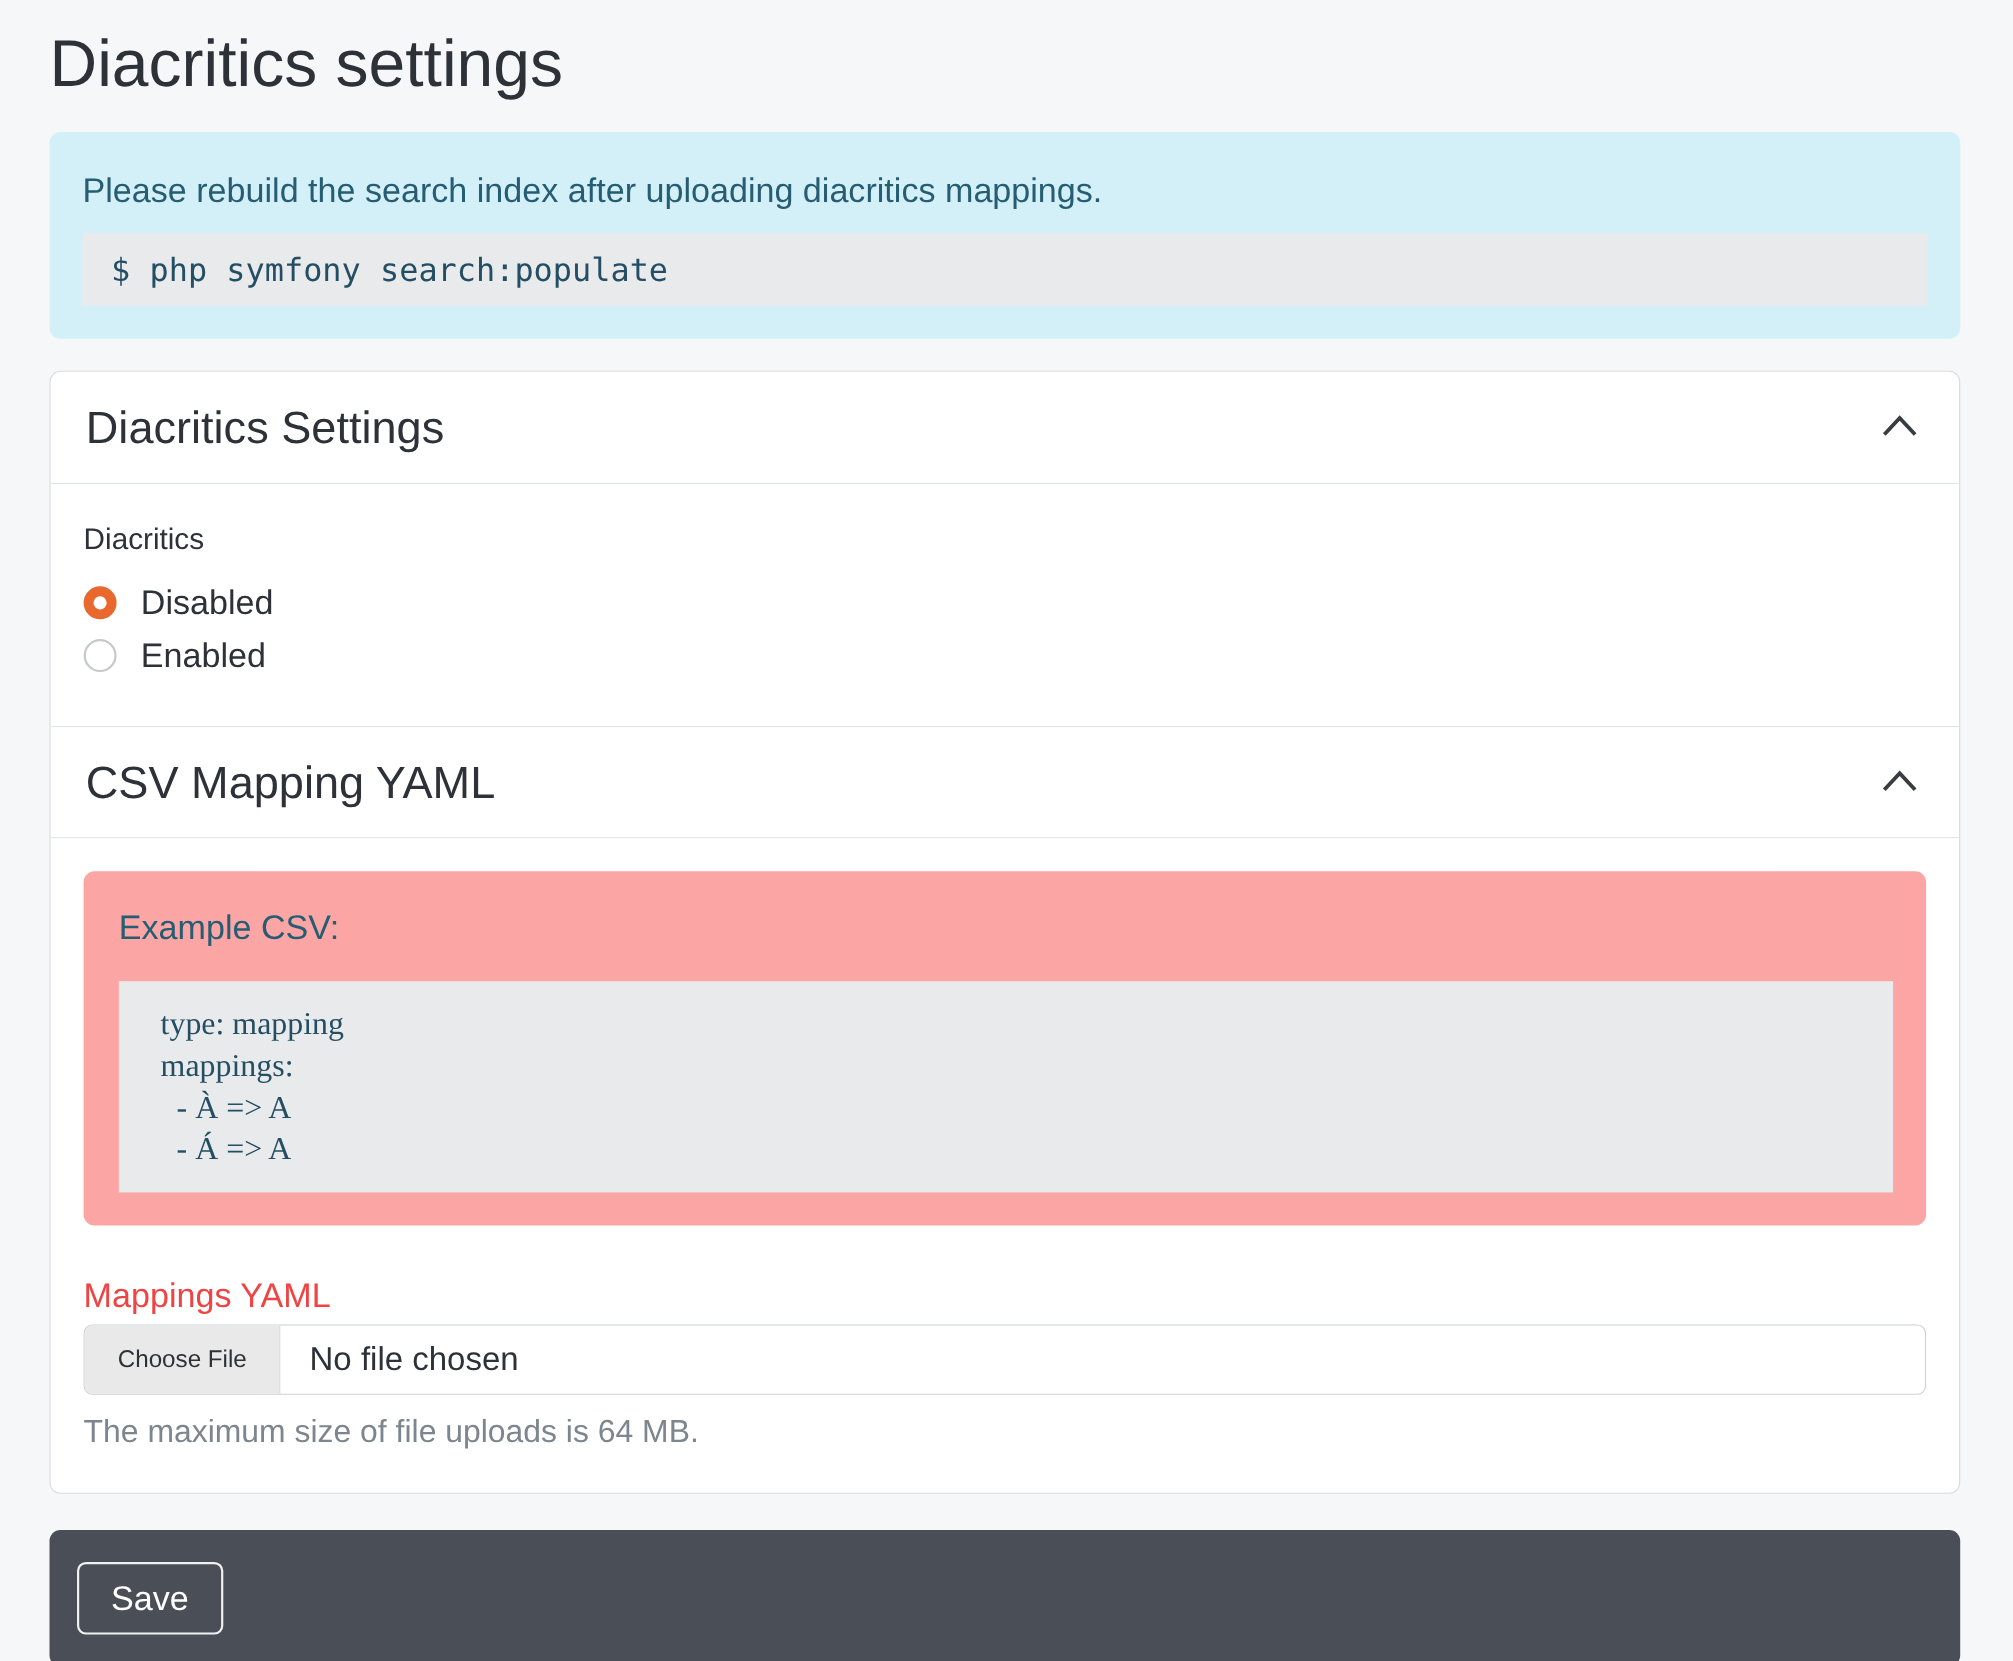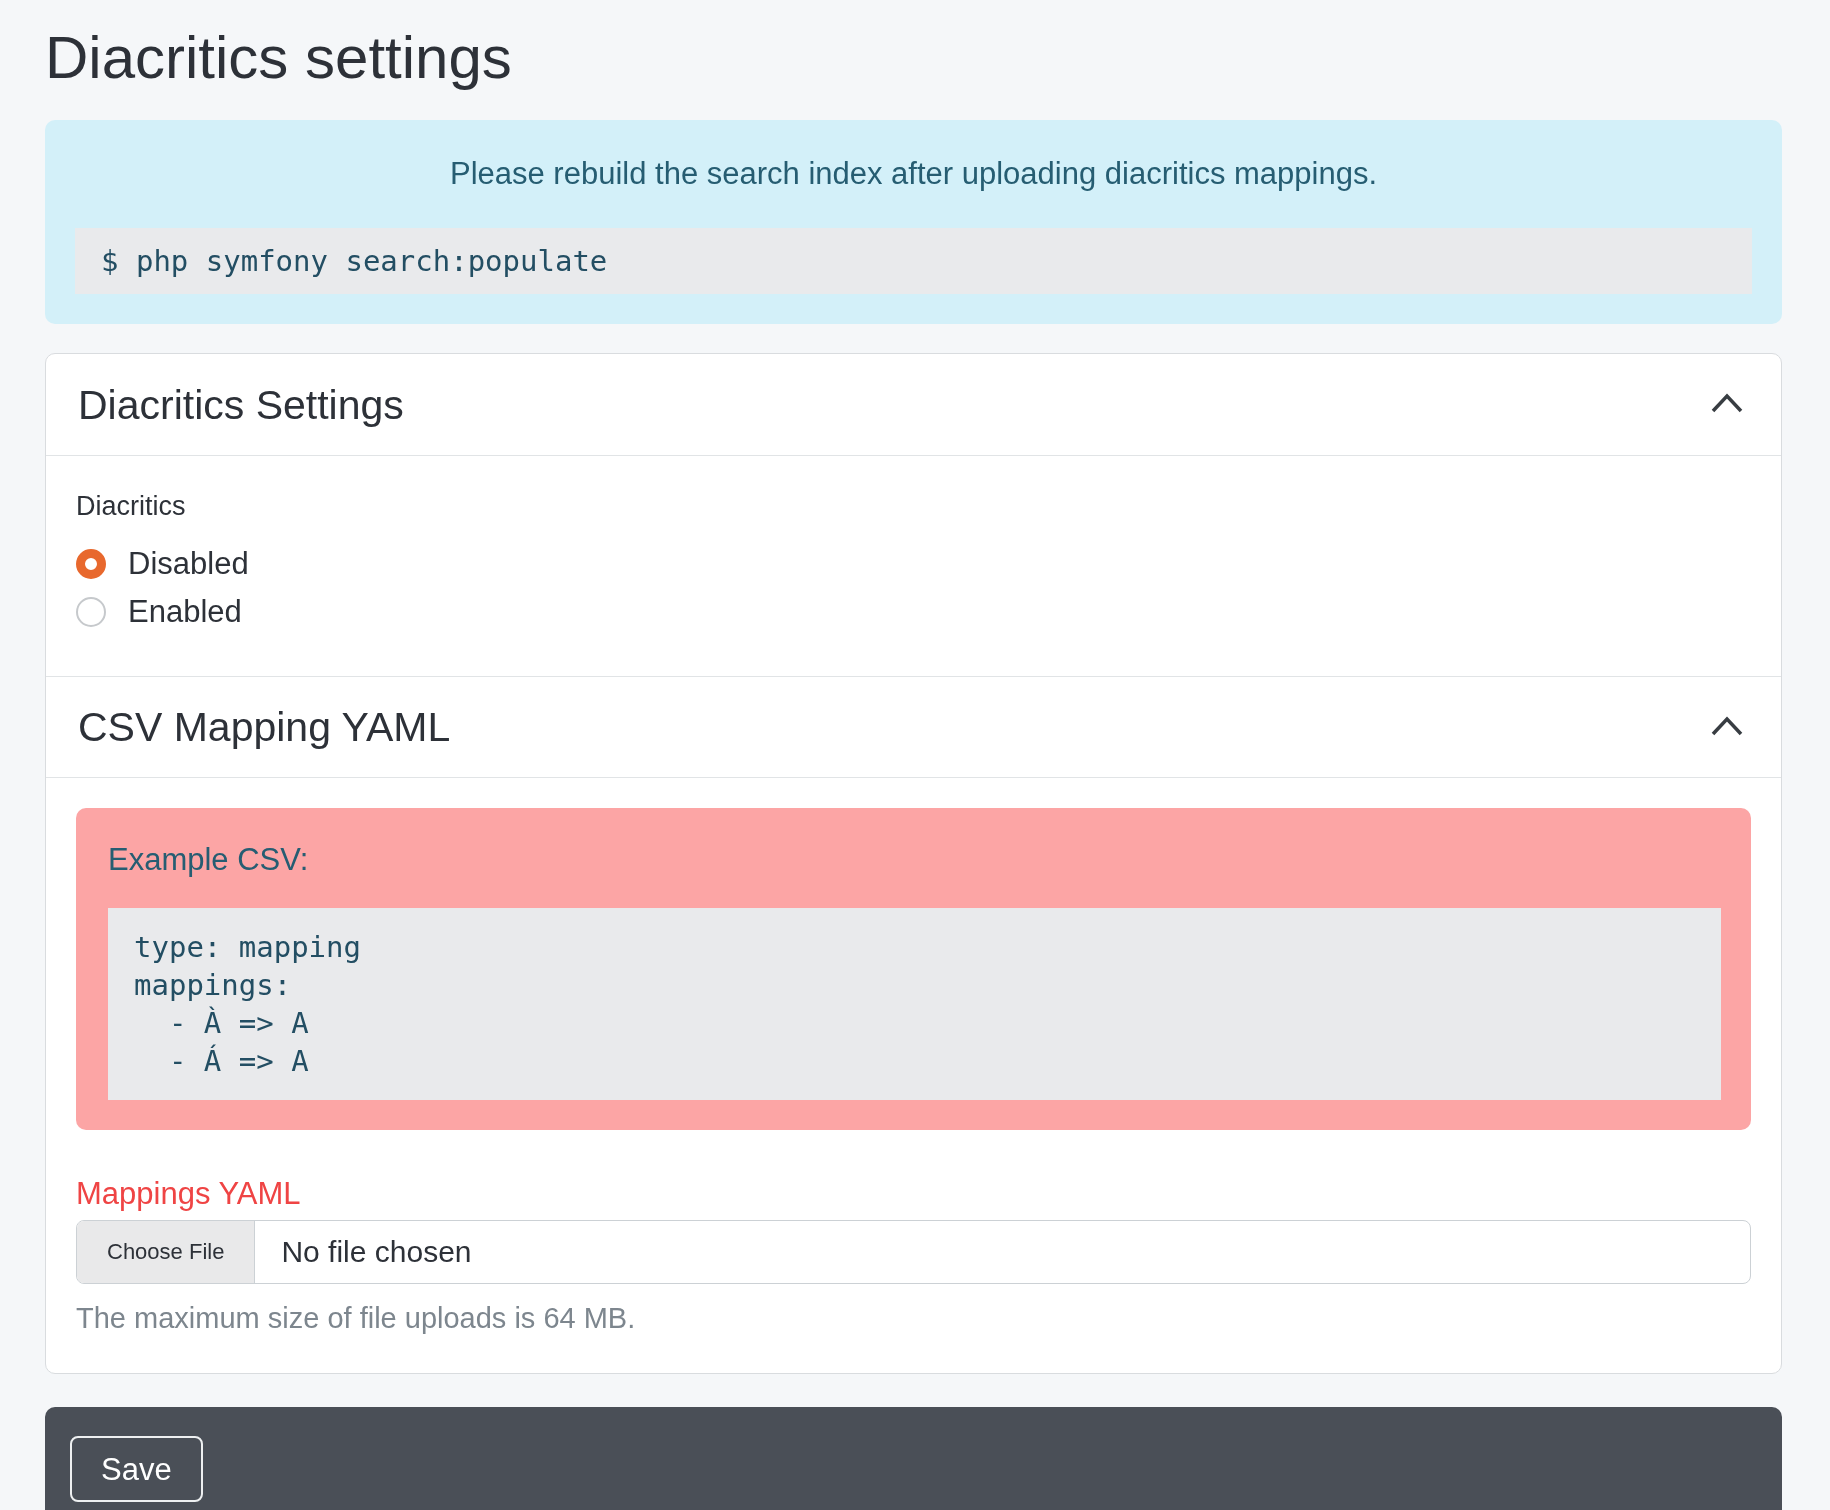--- a/index.html
+++ b/index.html
@@ -26,22 +26,21 @@
   .alert-info {
     background: #d3f0f9;
     border-radius: 10px;
     padding: 34px 30px 30px 30px;
     margin-bottom: 29px;
   }
   .alert-info .alert-text {
     font-size: 31px;
     line-height: 40px;
     color: #265d72;
-    margin-bottom: 34px;
-    text-align: center;
+    margin-bottom: 18px;
   }
   pre.code-block {
     background: #e9eaec;
     color: #234e63;
     font-family: "DejaVu Sans Mono", "Liberation Mono", monospace;
     font-size: 29px;
     line-height: 38px;
     padding: 14px 26px;
     white-space: pre;
     overflow: hidden;
@@ -111,21 +110,21 @@
     border-radius: 10px;
     padding: 32px 30px 30px 32px;
     margin-bottom: 44px;
   }
   .example-box .example-label {
     font-size: 31px;
     line-height: 40px;
     color: #265d72;
     margin-bottom: 28px;
   }
-  .example-box pre.code-block { padding: 20px 26px; }
+  .example-box pre.code-block { padding: 20px 38px; font-family: Liberation Serif, serif; }
   
   .upload-label {
     display: block;
     font-size: 31px;
     line-height: 40px;
     color: #ef4444;
     margin-bottom: 6px;
   }
   .file-input {
     display: flex;

